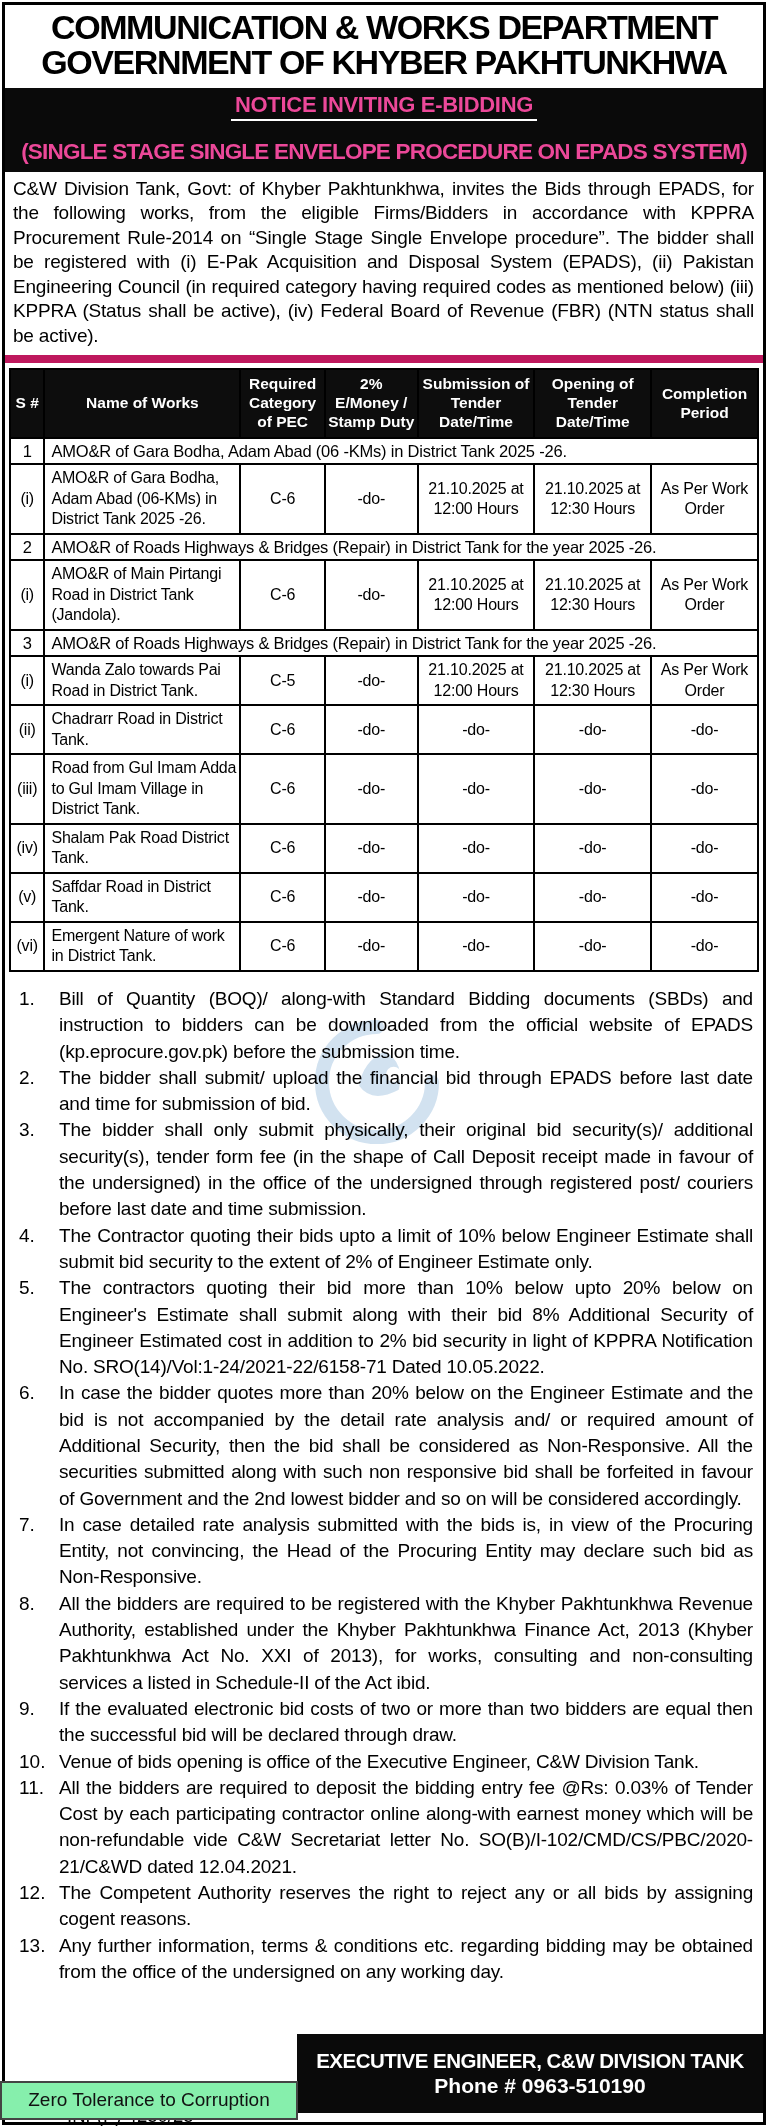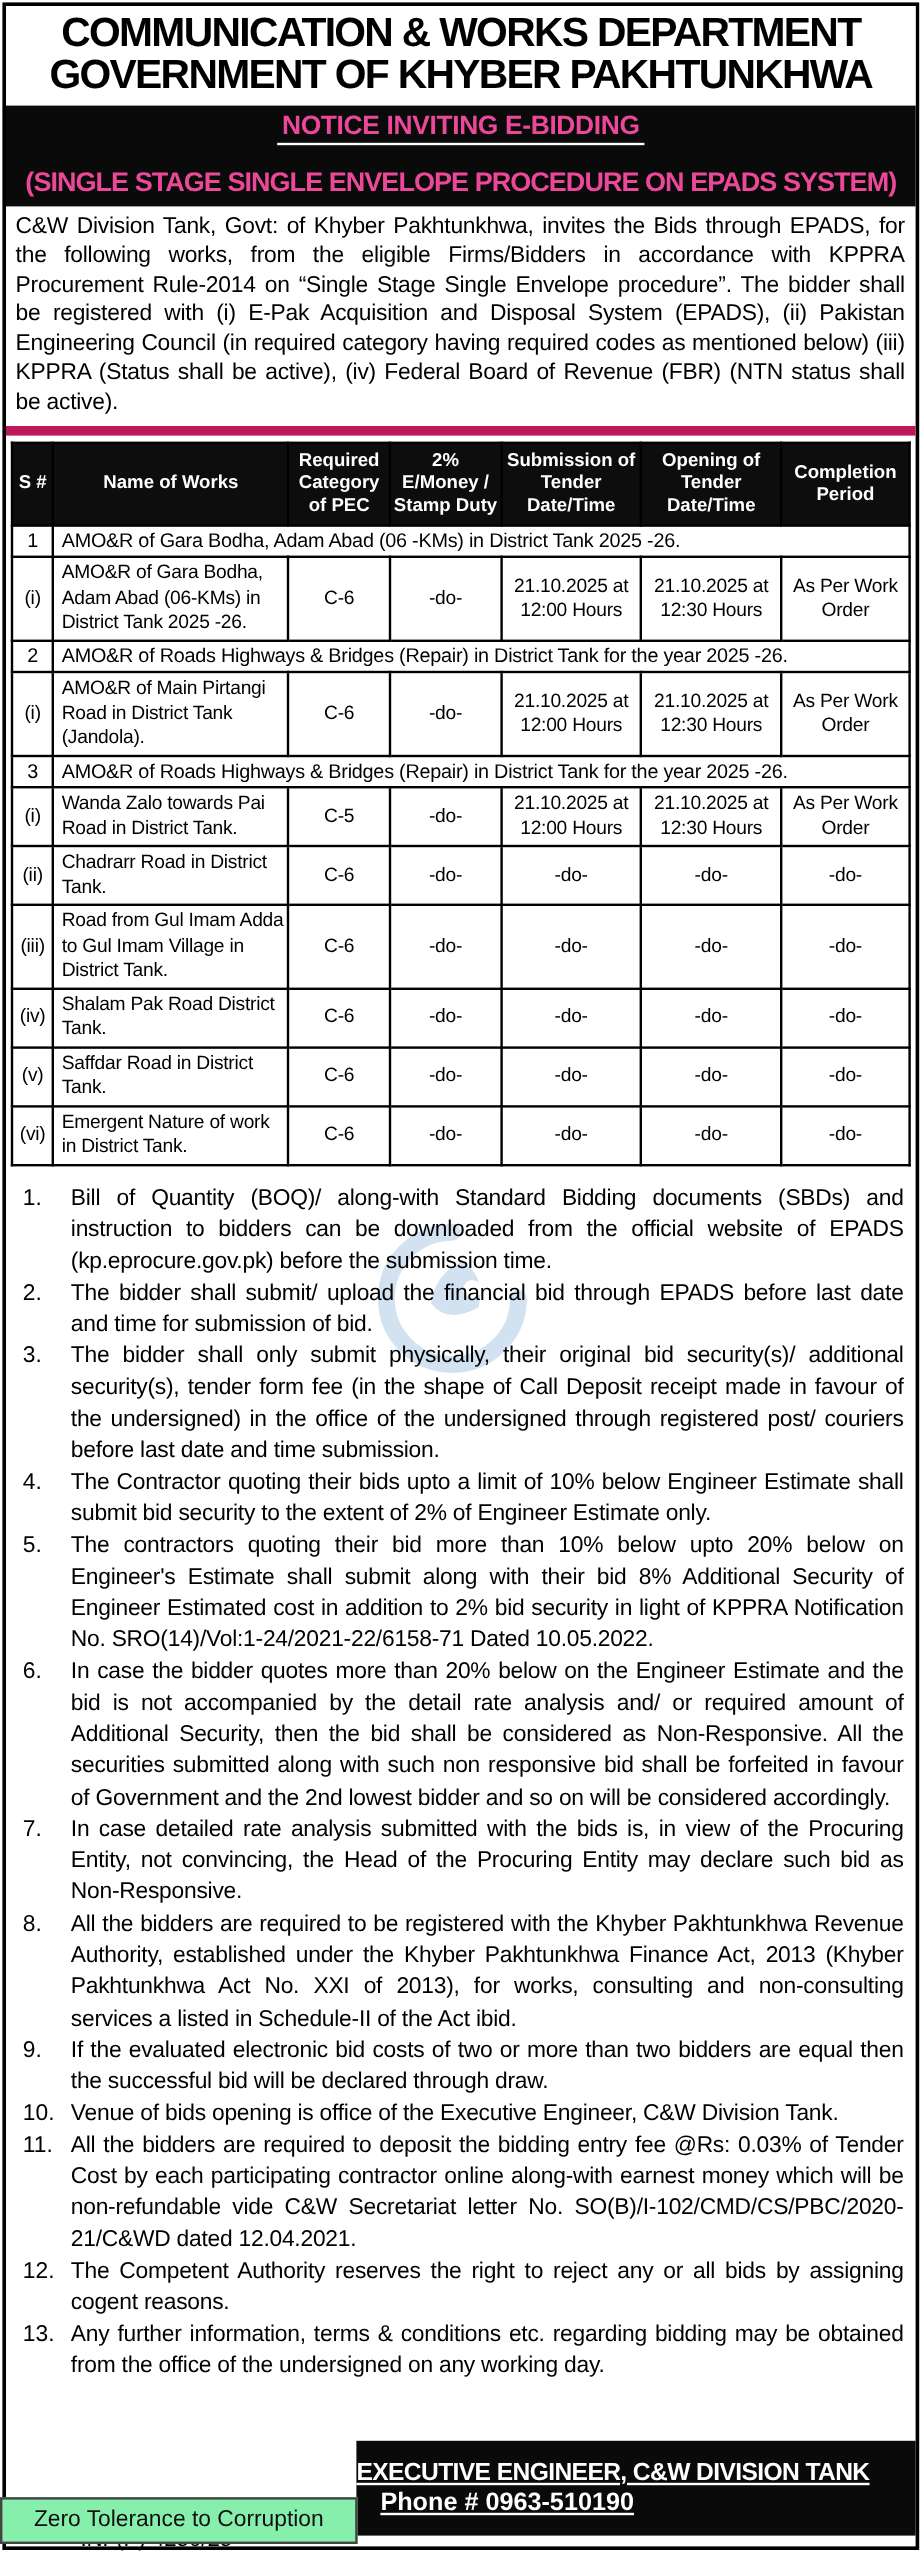--- a/index.html
+++ b/index.html
@@ -60,21 +60,21 @@
   .cnum { flex: 0 0 42px; font-size: 19px; line-height: 26.3px; padding-left: 2px; }
   .ctxt { flex: 1; font-size: 19px; line-height: 26.3px; text-align: justify; letter-spacing: -0.2px; }
   .watermark { position: absolute; top: 42px; left: 308px; width: 128px; height: 128px; opacity: 0.55; z-index: 0; }
 
   
   .footer { position: relative; height: 88px; }
   .ref { position: absolute; left: 62px; top: 27px; font-size: 18.5px; letter-spacing: 0; margin-top: 44px; }
   .sig {
     position: absolute; right: 0px; top: 0px; left: 292px; bottom: 9px;
     background: #0a0a0a; color: #fff; display: flex; flex-direction: column;
-    justify-content: center; gap: 1px; text-decoration: underline;
+    justify-content: center; text-align: center; gap: 1px;
   }
   .sig-1 { font-size: 20.5px; font-weight: bold; letter-spacing: -0.5px; white-space: nowrap; }
   .sig-2 { font-size: 21px; font-weight: bold; padding-left: 20px; }
   .slogan {
     position: absolute; left: -5px; bottom: 2px; width: 298px;
     background: #86efac; border: 2px solid #444; text-align: center;
     font-size: 19px; padding: 6px 0 7px; color: #111;
   }
 </style>
 </head>

